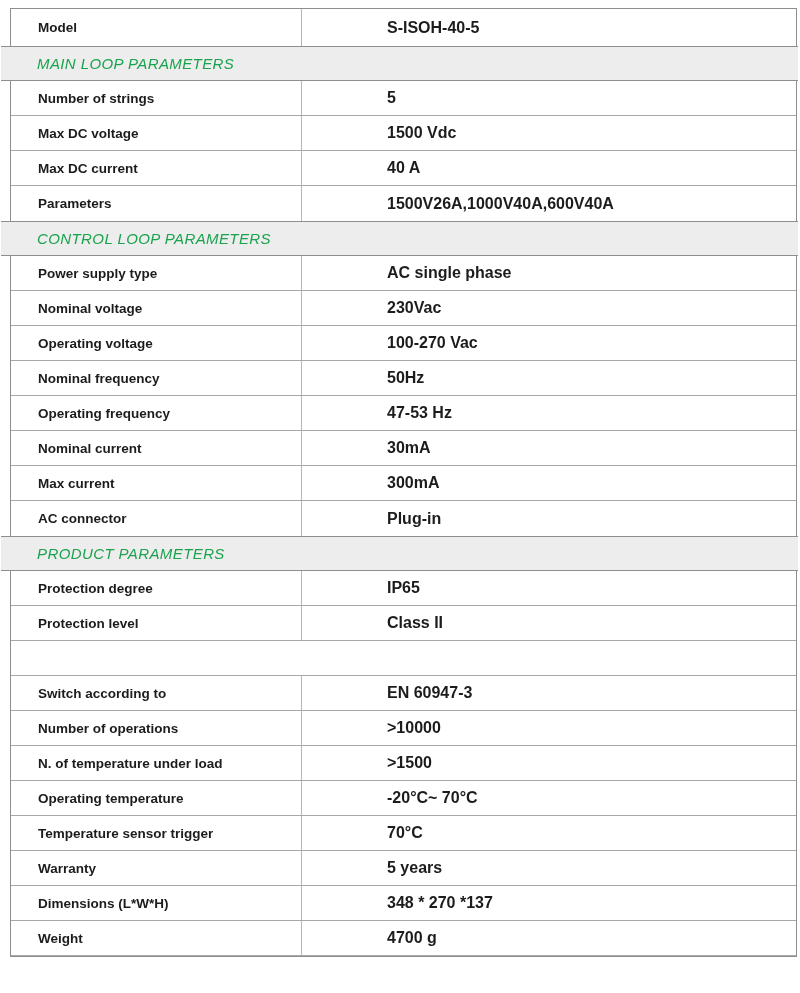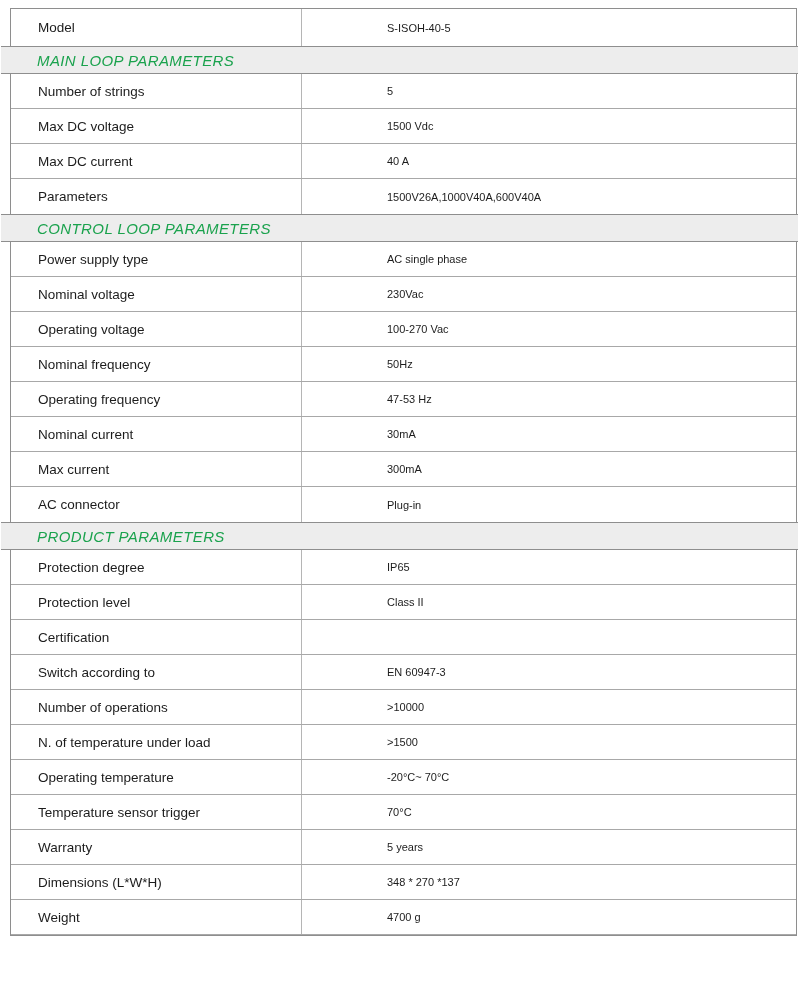--- a/index.html
+++ b/index.html
@@ -24,40 +24,41 @@
     border-left:1px solid var(--border-dark);
     border-right:1px solid var(--border-dark);
     background:#fff;
   }
   .rowgroup.first{border-top:1px solid var(--border-dark);}
   .rowgroup.last{border-bottom:1px solid var(--border-dark);}
   .row{
     display:flex;align-items:stretch;
     height:35px;
     border-bottom:1px solid var(--border-mid);
+    font-weight:bold;
   }
   .row.model-row{height:37px;}
   .rowgroup.before-band .row:last-child{border-bottom:none;}
   .cell-label{
     width:291px;flex:0 0 291px;
     padding-left:27px;
     border-right:1px solid var(--border-light);
     display:flex;align-items:center;
     font-size:13.5px;
   }
   .cell-value{
     flex:1;
     padding-left:85px;
     display:flex;align-items:center;
-    font-size:11px;
+    font-size:16px;
   }
   
   .band{
     margin:0 2px 0 1px;
-    height:28px;
+    height:35px;
     background:var(--band-bg);
     border-top:1px solid var(--border-dark);
     border-bottom:1px solid var(--border-dark);
     display:flex;align-items:center;
     padding-left:36px;
   }
   .band-title{
     color:var(--accent);
     font-style:italic;
     font-size:15px;
@@ -142,21 +143,20 @@
   <div class="rowgroup last">
     <div class="row">
       <div class="cell-label">Protection degree</div>
       <div class="cell-value">IP65</div>
     </div>
     <div class="row">
       <div class="cell-label">Protection level</div>
       <div class="cell-value">Class II</div>
     </div>
     <div class="row">
-      <div class="cell-label">Certification</div>
     </div>
     <div class="row">
       <div class="cell-label">Switch according to</div>
       <div class="cell-value">EN 60947-3</div>
     </div>
     <div class="row">
       <div class="cell-label">Number of operations</div>
       <div class="cell-value">&gt;10000</div>
     </div>
     <div class="row">

